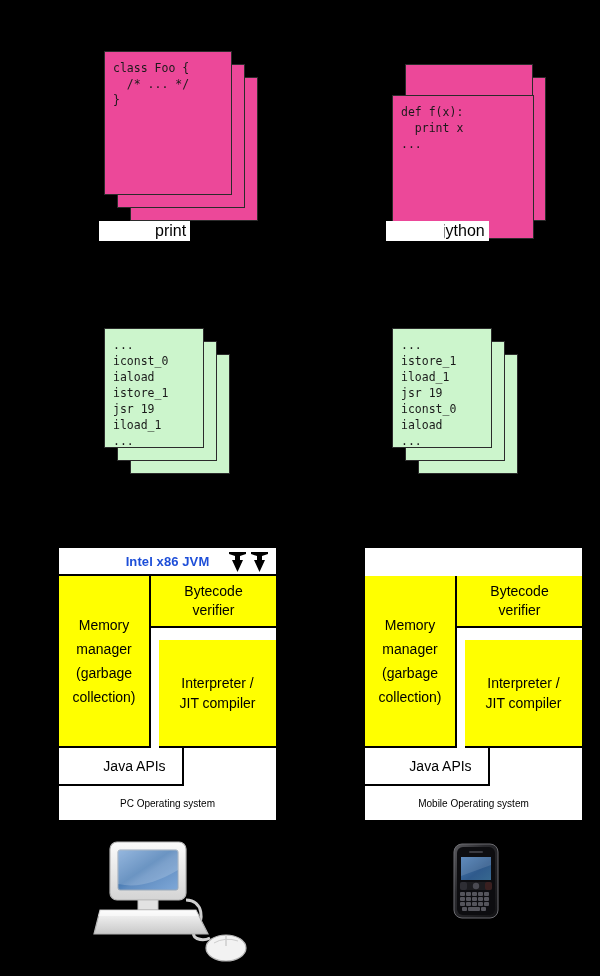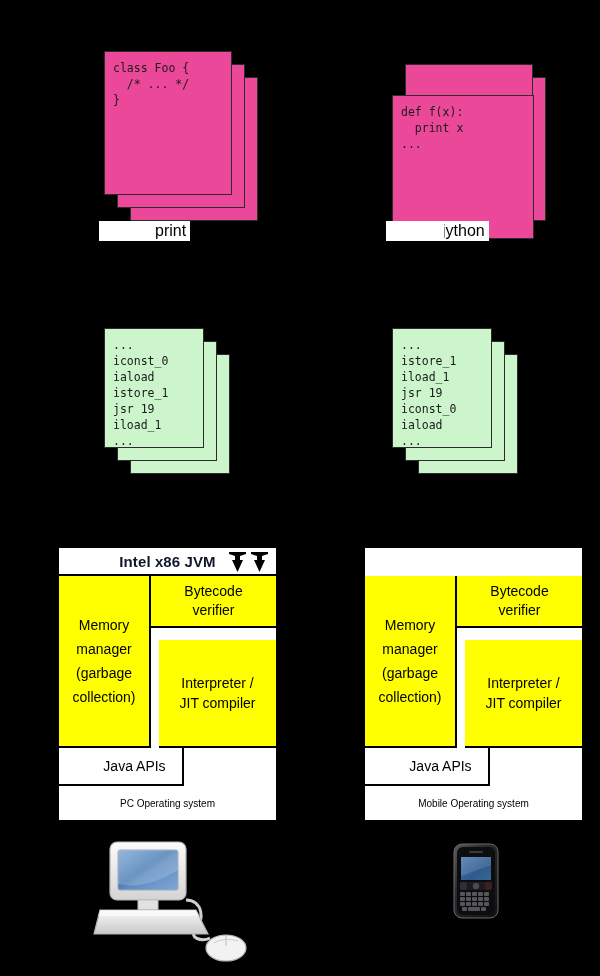--- a/index.html
+++ b/index.html
@@ -71,23 +71,23 @@
     right: 0;
     height: 28px;
     background: #ffffff;
     border-bottom: 2px solid #000000;
     box-sizing: border-box;
     display: flex;
     align-items: center;
     justify-content: center;
   }
   .jvm-title {
-    font-size: 15px;
+    font-size: 13px;
     font-weight: bold;
-    color: #0f172a;
+    color: #1d4ed8;
     letter-spacing: 0.1px;
   }
   .arrows {
     position: absolute;
     right: 8px;
     top: 3px;
     display: flex;
     gap: 5px;
   }
   .arrow-down { display: block; }

